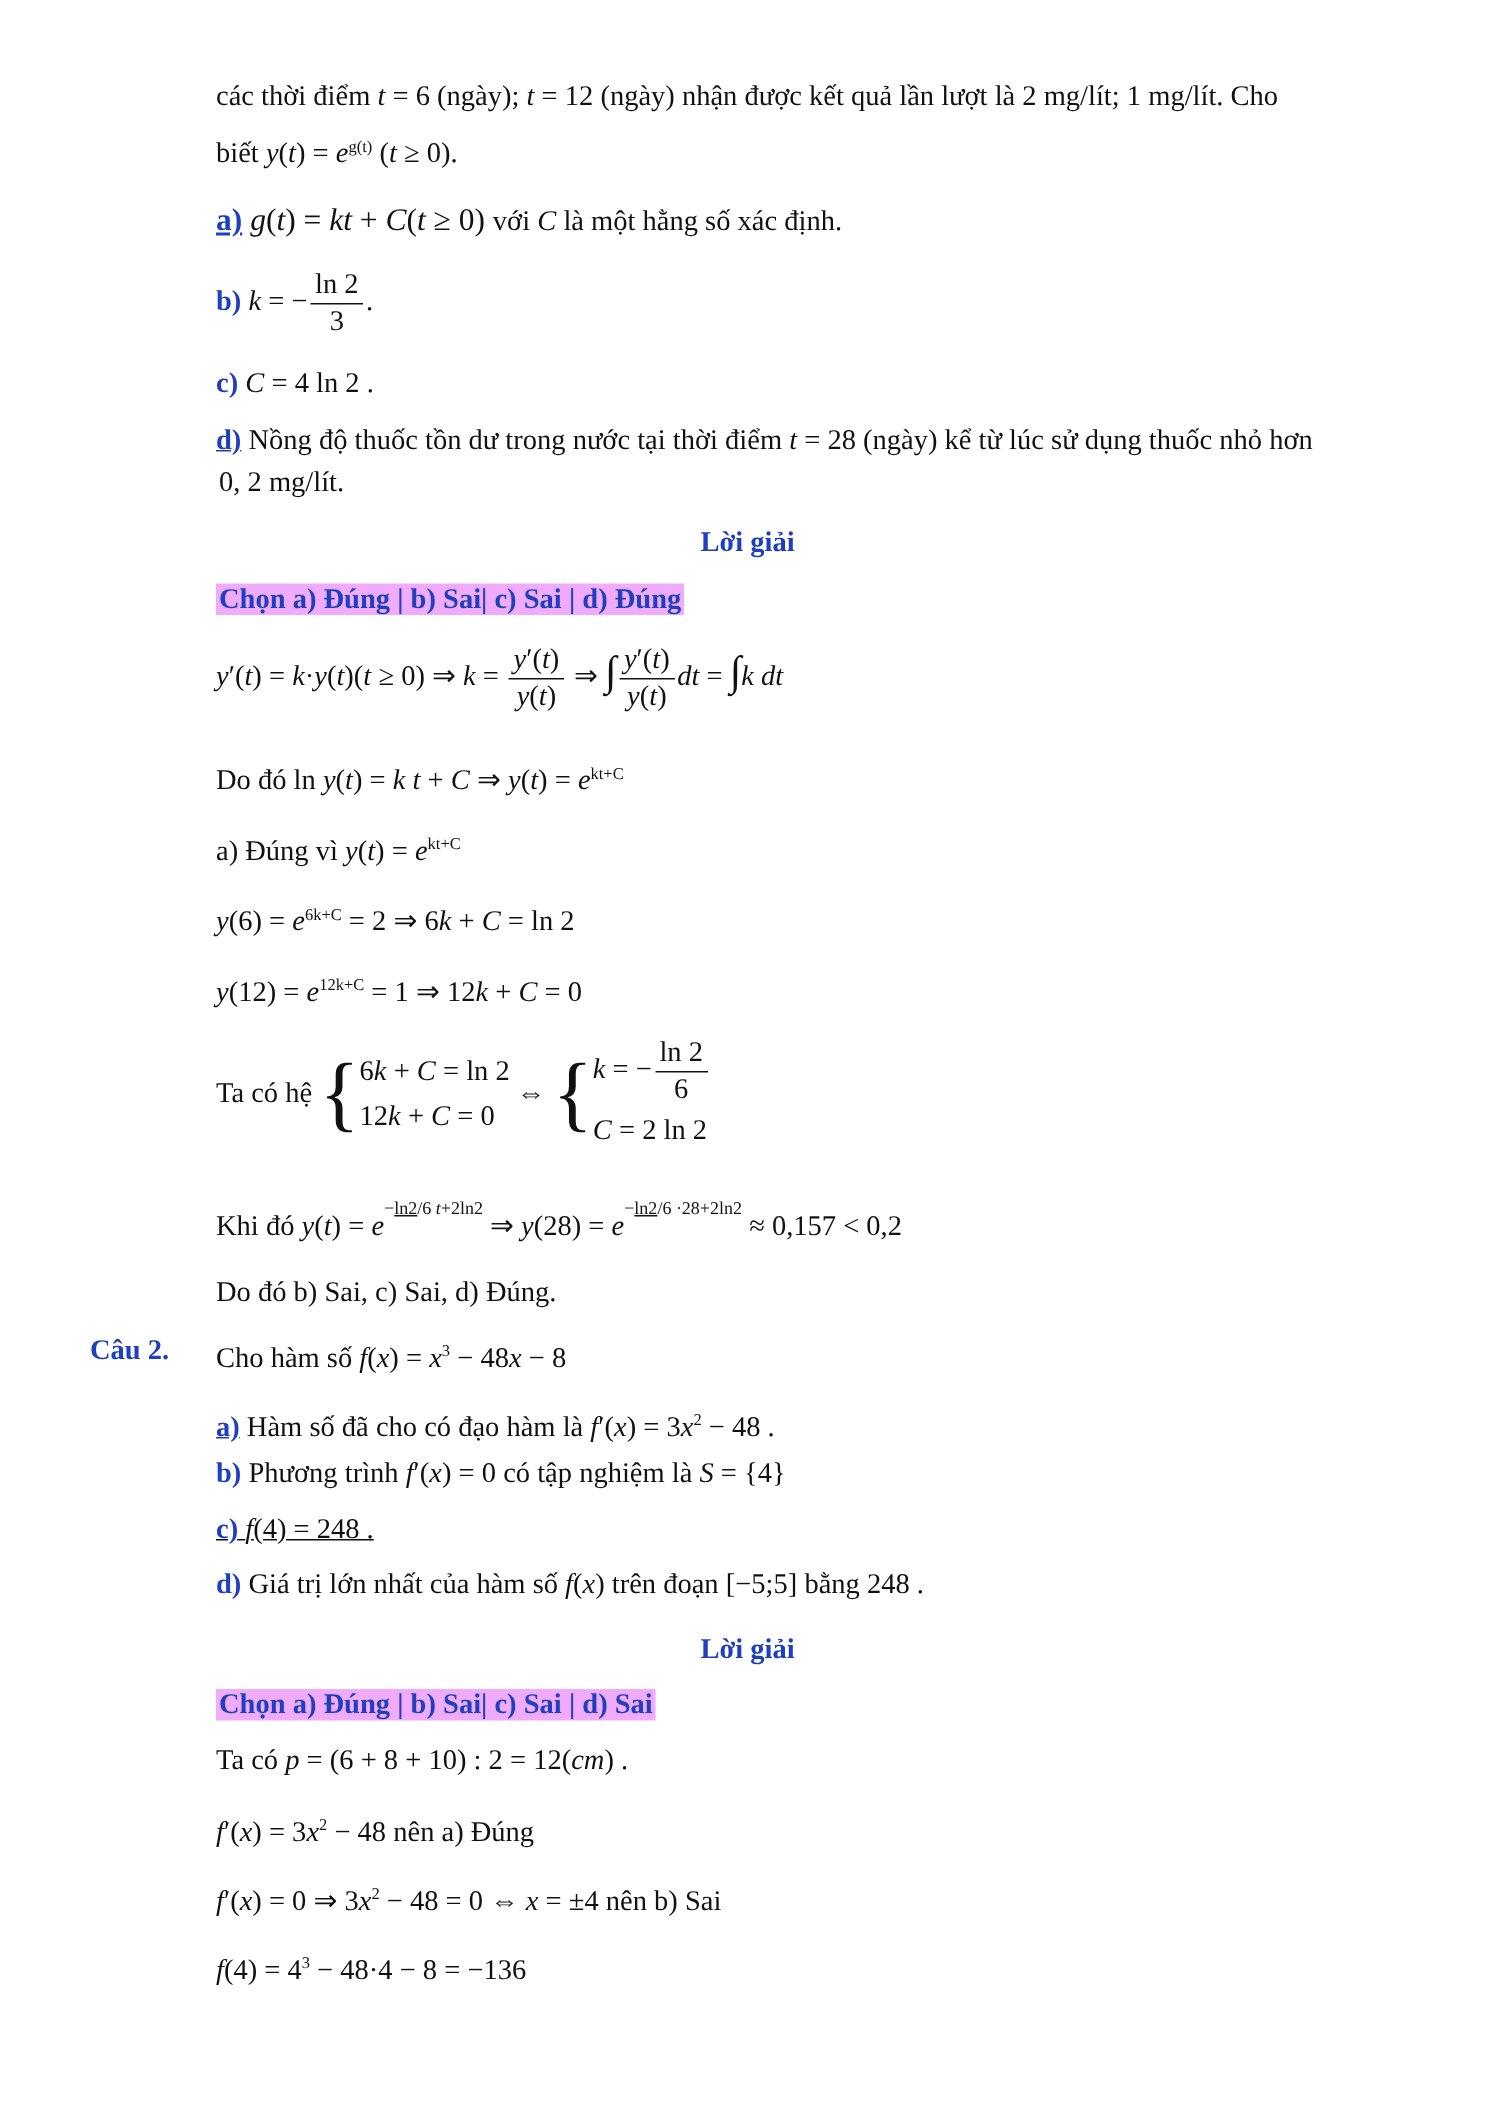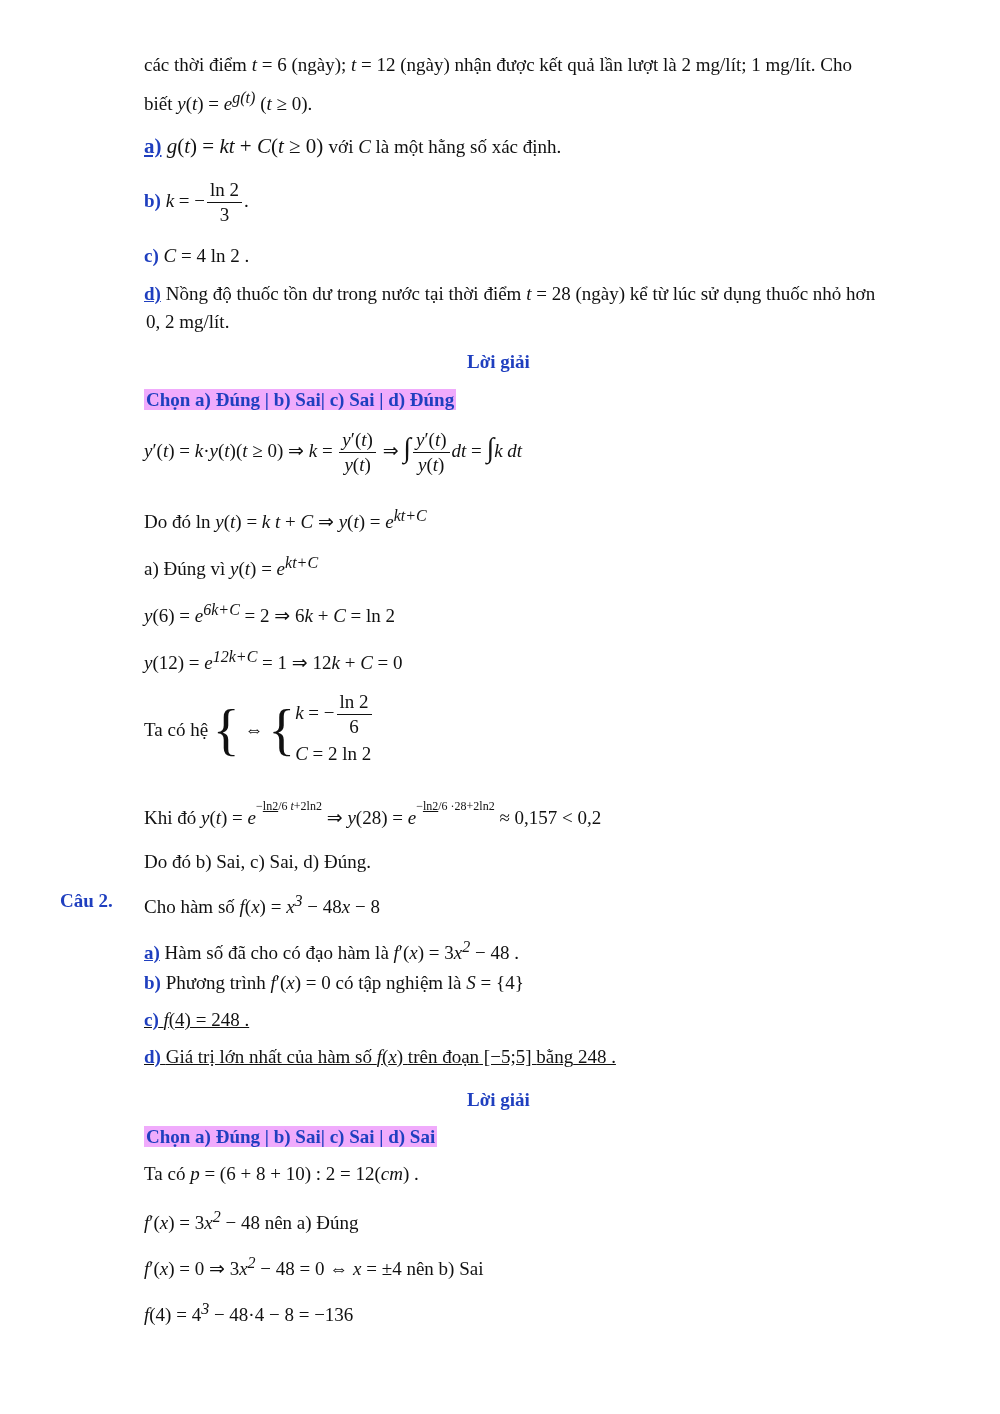--- a/index.html
+++ b/index.html
@@ -7,21 +7,21 @@
          font-family:"Liberation Serif", serif; font-size:19px; color:#111; }
   .ln { position:absolute; white-space:nowrap; line-height:24px; }
   .m { font-style:italic; }
   .blue { color:#1f3fbf; font-weight:bold; }
   .u { text-decoration:underline; }
   .hdr { color:#1f3fbf; font-weight:bold; }
   .hl { background:#f0abfc; color:#1f3fbf; font-weight:bold; padding:0 2px; }
   .frac { display:inline-block; vertical-align:middle; text-align:center; margin:0 2px; }
   .frac > span { display:block; line-height:24px; }
   .frac .num { border-bottom:1px solid #111; padding:0 3px; }
-  sup { font-size:16px; font-style:italic; }
+  sup { font-size:11px; }
   .small-exp { font-size:12px; position:relative; top:-14px; }
   .brace { font-size:56px; line-height:56px; vertical-align:middle; font-weight:100; }
   .sys { display:inline-block; vertical-align:middle; }
   .sys > span { display:block; line-height:30px; }
   .qnum { color:#1f3fbf; font-weight:bold; position:absolute; }
 </style>
 </head>
 <body>
 
 <div class="ln" style="left:144px;top:53px;">
@@ -69,21 +69,21 @@
 </div>
 <div class="ln" style="left:144px;top:598px;">
   <span class="m">y</span>(6) = <span class="m">e</span><sup>6k+C</sup> = 2 ⇒ 6<span class="m">k</span> + <span class="m">C</span> = ln 2
 </div>
 <div class="ln" style="left:144px;top:645px;">
   <span class="m">y</span>(12) = <span class="m">e</span><sup>12k+C</sup> = 1 ⇒ 12<span class="m">k</span> + <span class="m">C</span> = 0
 </div>
 
 <div class="ln" style="left:144px;top:690px;height:80px;">
   <span style="vertical-align:middle;">Ta có hệ</span>
-  <span class="brace">{</span>
+  <span class="brace">{</span><span class="sys"><span>6<span class="m">k</span> + <span class="m">C</span> = ln 2</span><span>12<span class="m">k</span> + <span class="m">C</span> = 0</span></span>
   <span style="vertical-align:middle;">⇔</span>
   <span class="brace">{</span><span class="sys"><span><span class="m">k</span> = −<span class="frac" style="vertical-align:middle;"><span class="num">ln 2</span><span>6</span></span></span><span><span class="m">C</span> = 2 ln 2</span></span>
 </div>
 
 <div class="ln" style="left:144px;top:806px;">
   <span>Khi đó</span> <span class="m">y</span>(<span class="m">t</span>) = <span class="m">e</span><span class="small-exp">−<span style="text-decoration:underline">ln2</span>/6 <span class="m">t</span>+2ln2</span>
   ⇒ <span class="m">y</span>(28) = <span class="m">e</span><span class="small-exp">−<span style="text-decoration:underline">ln2</span>/6 ·28+2ln2</span>
   <span>≈ 0,157 &lt; 0,2</span>
 </div>
 <div class="ln" style="left:144px;top:850px;">Do đó b) Sai, c) Sai, d) Đúng.</div>
@@ -99,21 +99,21 @@
 </div>
 <div class="ln" style="left:144px;top:971px;">
   <span class="blue">b)</span>
   <span>Phương trình</span> <span class="m">f</span>′(<span class="m">x</span>) = 0
   <span>có tập nghiệm là</span> <span class="m">S</span> = {4}
 </div>
 <div class="ln" style="left:144px;top:1008px;text-decoration:underline;">
   <span class="blue">c)</span>
   <span class="m">f</span>(4) = 248 .
 </div>
-<div class="ln" style="left:144px;top:1045px;text-decoration:underline;">
+<div class="ln" style="left:144px;top:1045px;">
   <span class="blue">d)</span>
   <span>Giá trị lớn nhất của hàm số</span> <span class="m">f</span>(<span class="m">x</span>)
   <span>trên đoạn</span> [−5;5]
   <span>bằng</span> 248 .
 </div>
 
 <div class="ln hdr" style="left:467px;top:1088px;">Lời giải</div>
 <div class="ln" style="left:144px;top:1125px;">
   <span class="hl">Chọn a) Đúng | b) Sai| c) Sai | d) Sai</span>
 </div>

